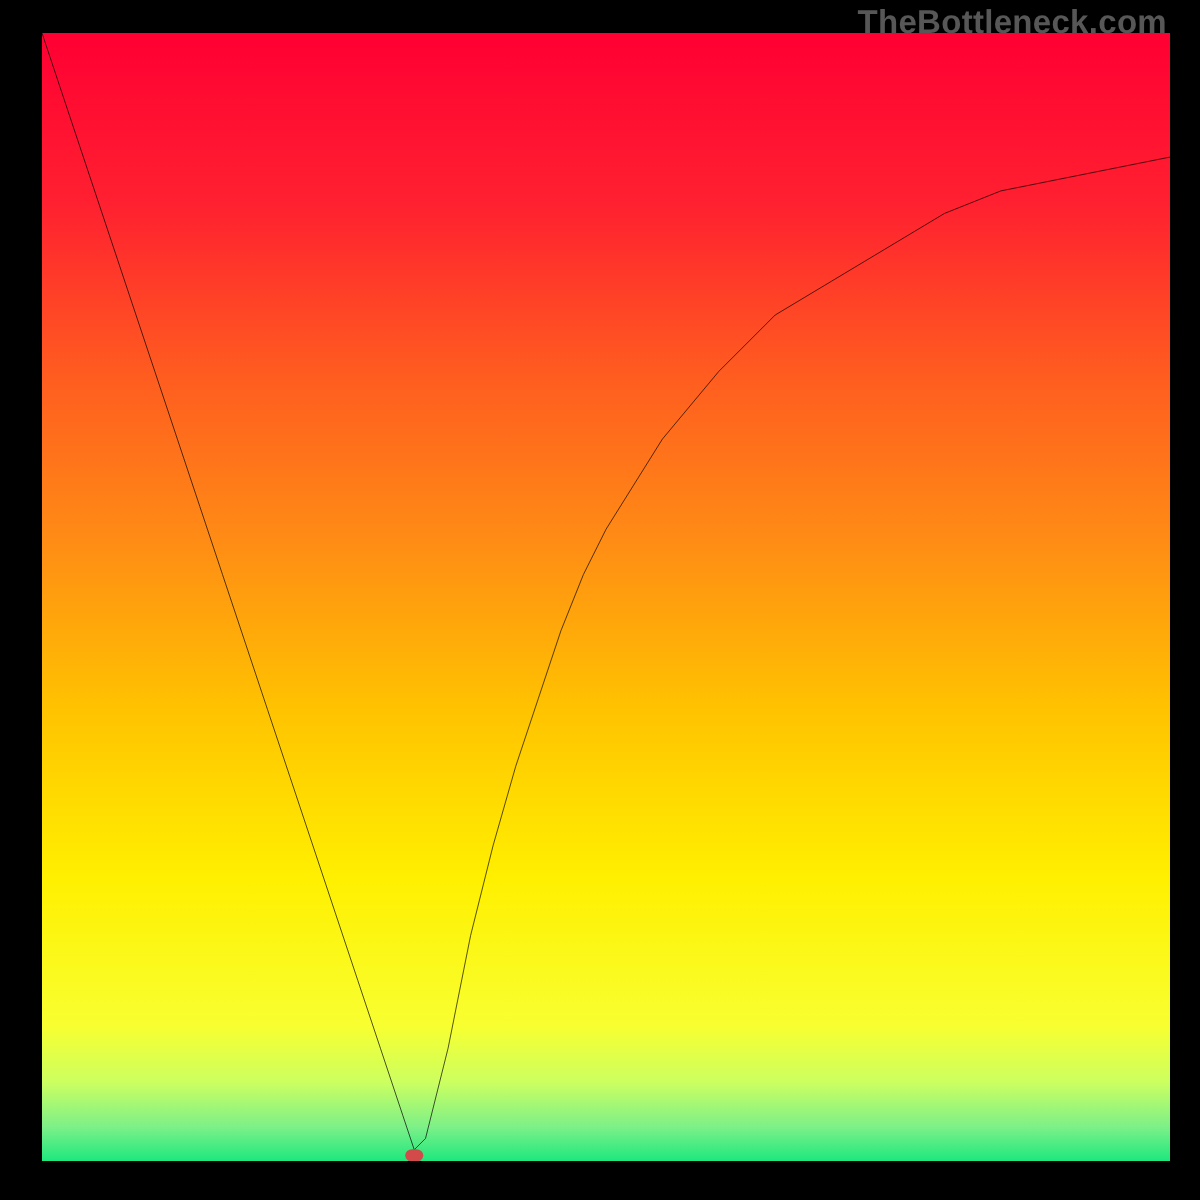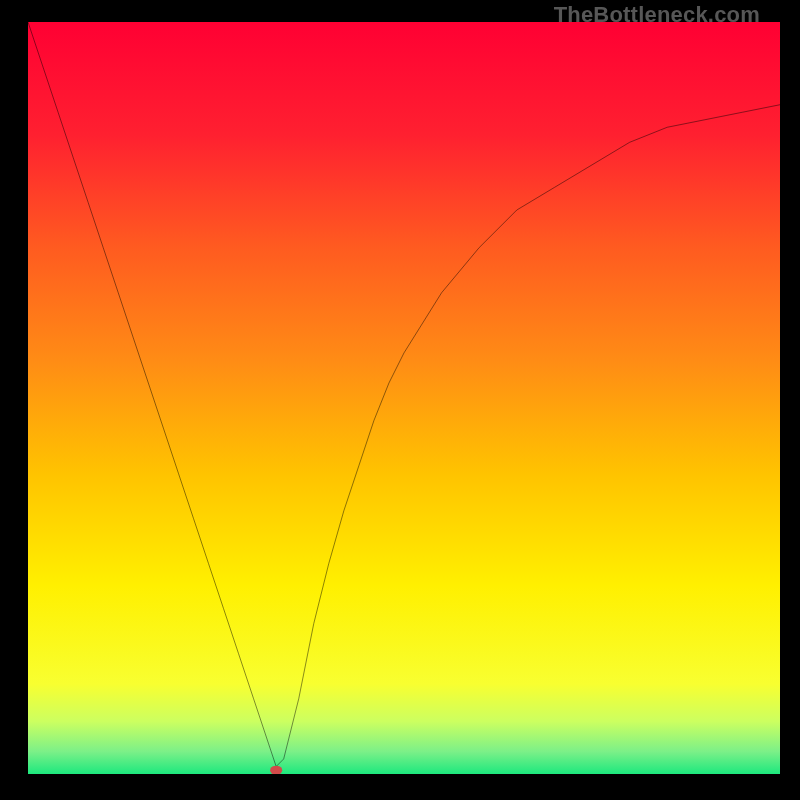--- a/index.html
+++ b/index.html
@@ -6,21 +6,21 @@
   html, body { width: 800px; height: 800px; overflow: hidden; background: #000; }
   .outer {
     width: 800px;
     height: 800px;
     background: #000;
     position: relative;
   }
   .watermark {
     position: absolute;
     top: 2px;
-    right: 40px;
+    right: 22px;
     font-family: Arial, Helvetica, sans-serif;
     font-size: 22px;
     font-weight: 600;
     color: #575757;
     letter-spacing: 0.2px;
   }
   .plot-frame {
     position: absolute;
     left: 28px;
     top: 22px;

